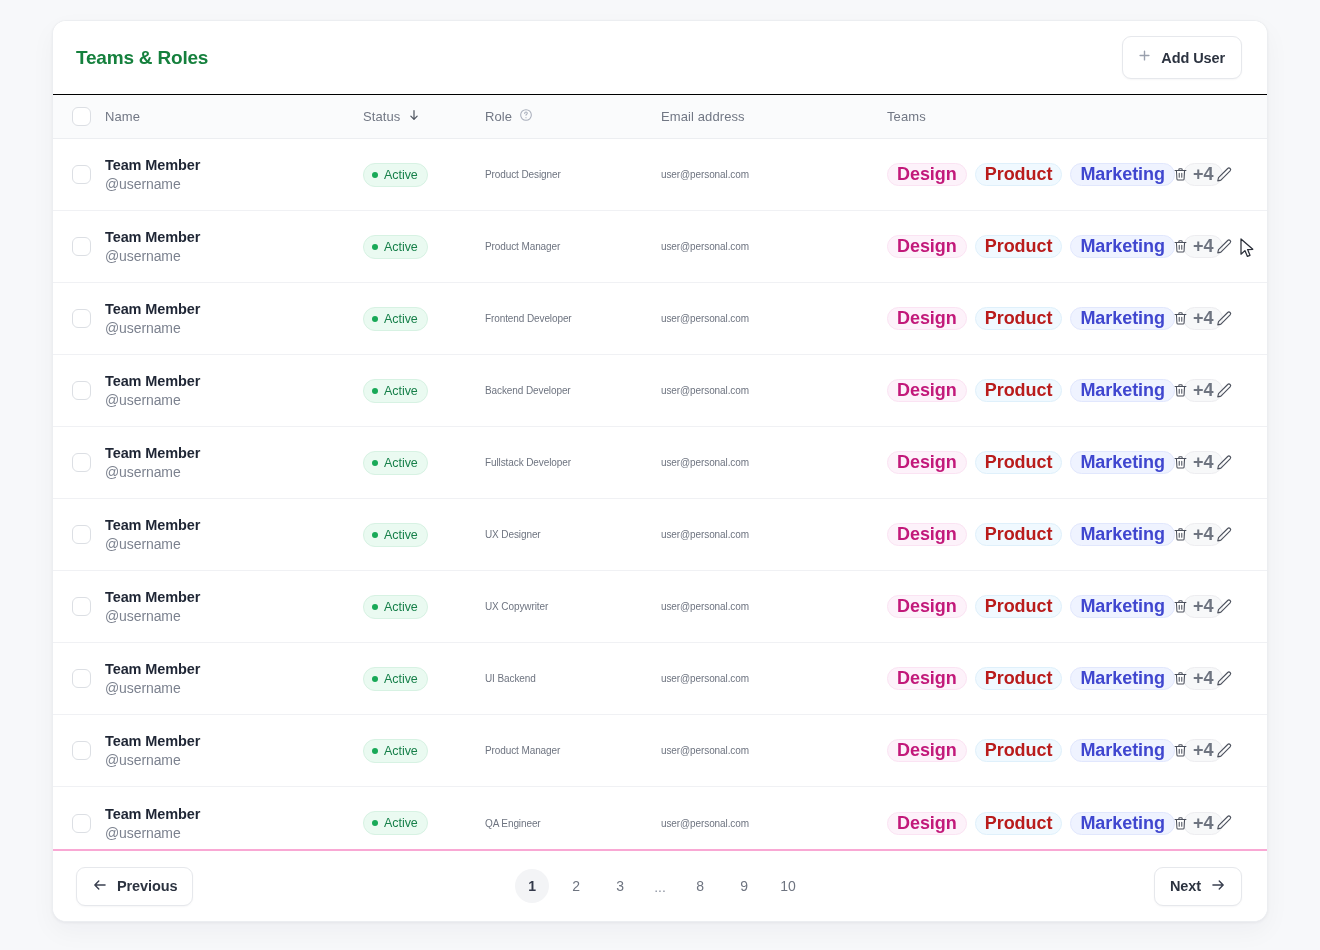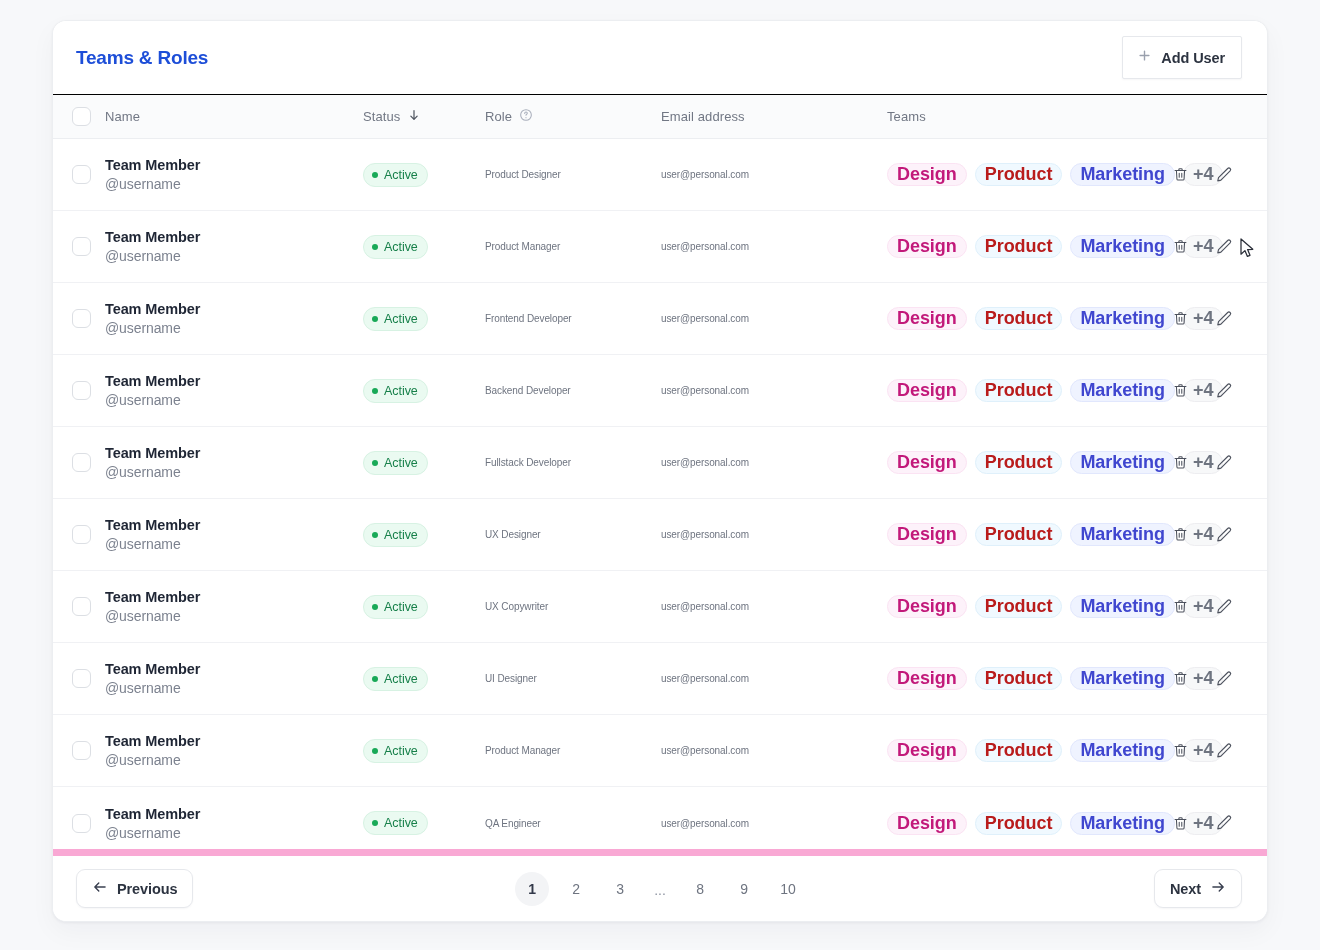--- a/index.html
+++ b/index.html
@@ -45,33 +45,33 @@
     display: flex;
     align-items: center;
     justify-content: space-between;
     padding: 0 25px 0 23px;
     background: #ffffff;
   }
 
   .card-title {
     font-size: 19px;
     font-weight: 700;
-    color: #1d4ed8;
+    color: #15803d;
     letter-spacing: -0.2px;
   }
 
   .add-user-btn {
     display: inline-flex;
     align-items: center;
     gap: 9px;
     height: 43px;
     padding: 0 16px 0 14px;
     background: #ffffff;
     border: 1px solid #e6e8ec;
-    border-radius: 2px;
+    border-radius: 9px;
     box-shadow: 0 1px 2px rgba(16,24,40,0.04);
     cursor: pointer;
   }
   .add-user-btn .plus {
     color: #8d93a1;
     font-size: 16px;
     line-height: 1;
     font-weight: 400;
     display: block;
     margin-top: -1px;
@@ -220,21 +220,21 @@
     color: #4c515d;
   }
 
   
   .card-footer {
     height: 72px;
     flex: 0 0 72px;
     display: flex;
     align-items: center;
     padding: 0 25px 0 23px;
-    border-top: 7px solid #f9a8d4;
+    border-top: 2px solid #f9a8d4;
     background: #ffffff;
     position: relative;
   }
 
   .pg-btn {
     display: inline-flex;
     align-items: center;
     gap: 9px;
     height: 39px;
     padding: 0 15px;
@@ -646,21 +646,21 @@
         <span class="name-main">Team Member</span>
         <span class="name-sub">@username</span>
       </div>
     </div>
     <div class="c-status">
       <span class="pill-status">
         <span class="dot"></span>
         <span class="txt">Active</span>
       </span>
     </div>
-    <div class="c-role cell-text">UI Designer</div>
+    <div class="c-role cell-text">UI Backend</div>
     <div class="c-email cell-text">user@personal.com</div>
     <div class="c-teams">
       <div class="tags">
         <span class="tag tag-design">Design</span>
                 <span class="tag tag-product">Product</span>
                 <span class="tag tag-marketing">Marketing</span>
         <span class="tag tag-more">+4</span>
       </div>
     </div>
     <div class="c-act">

